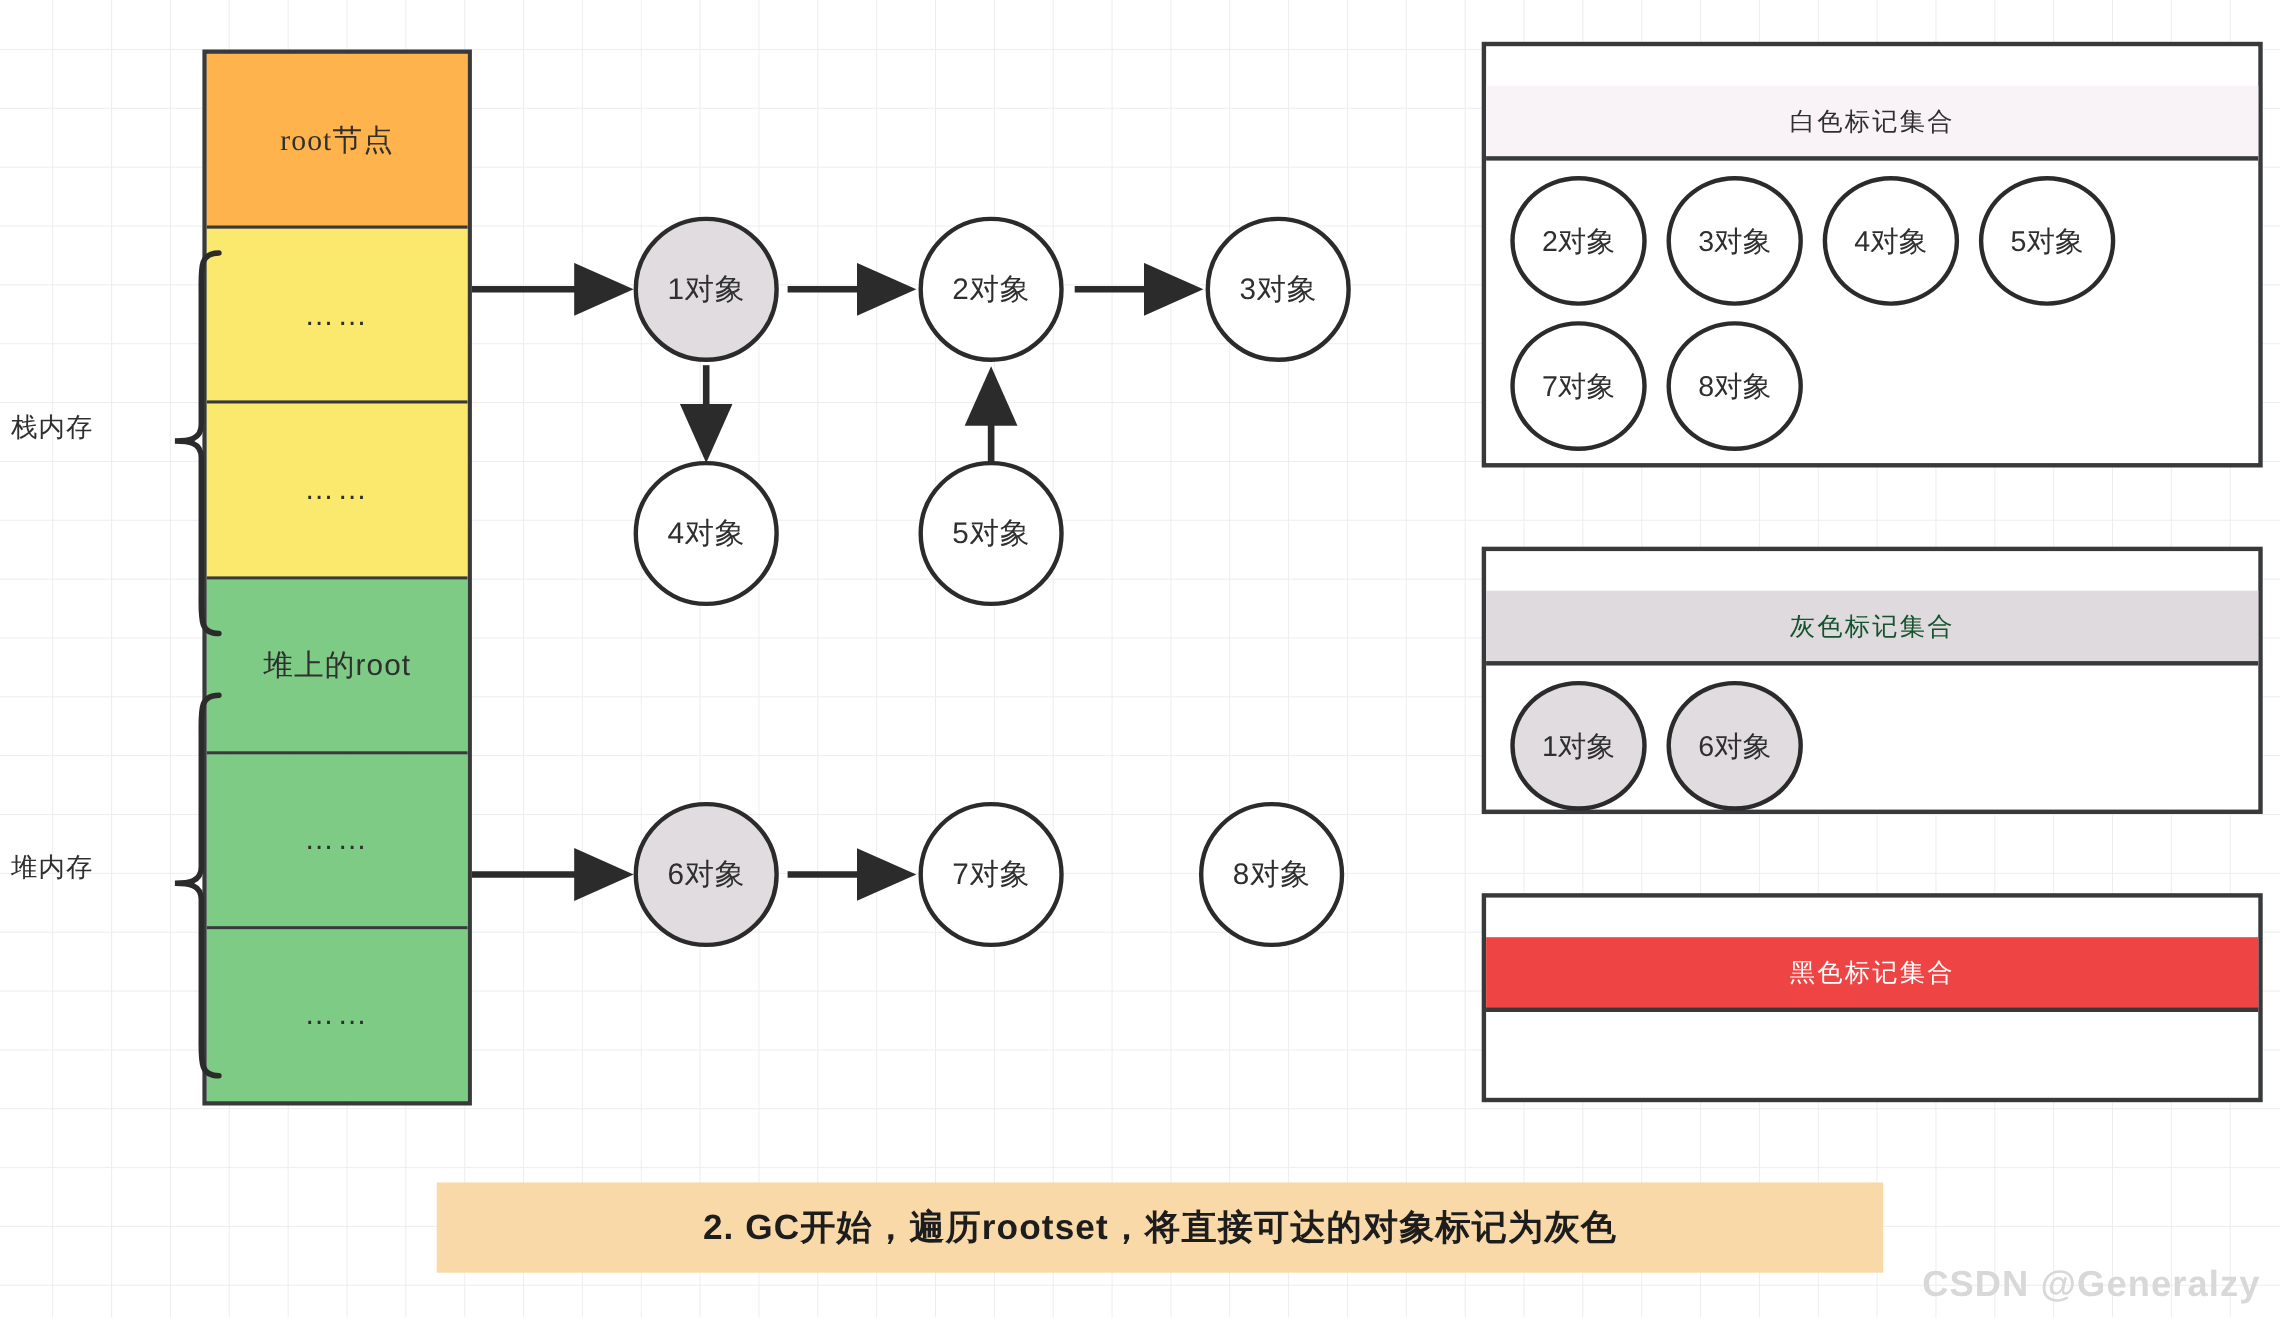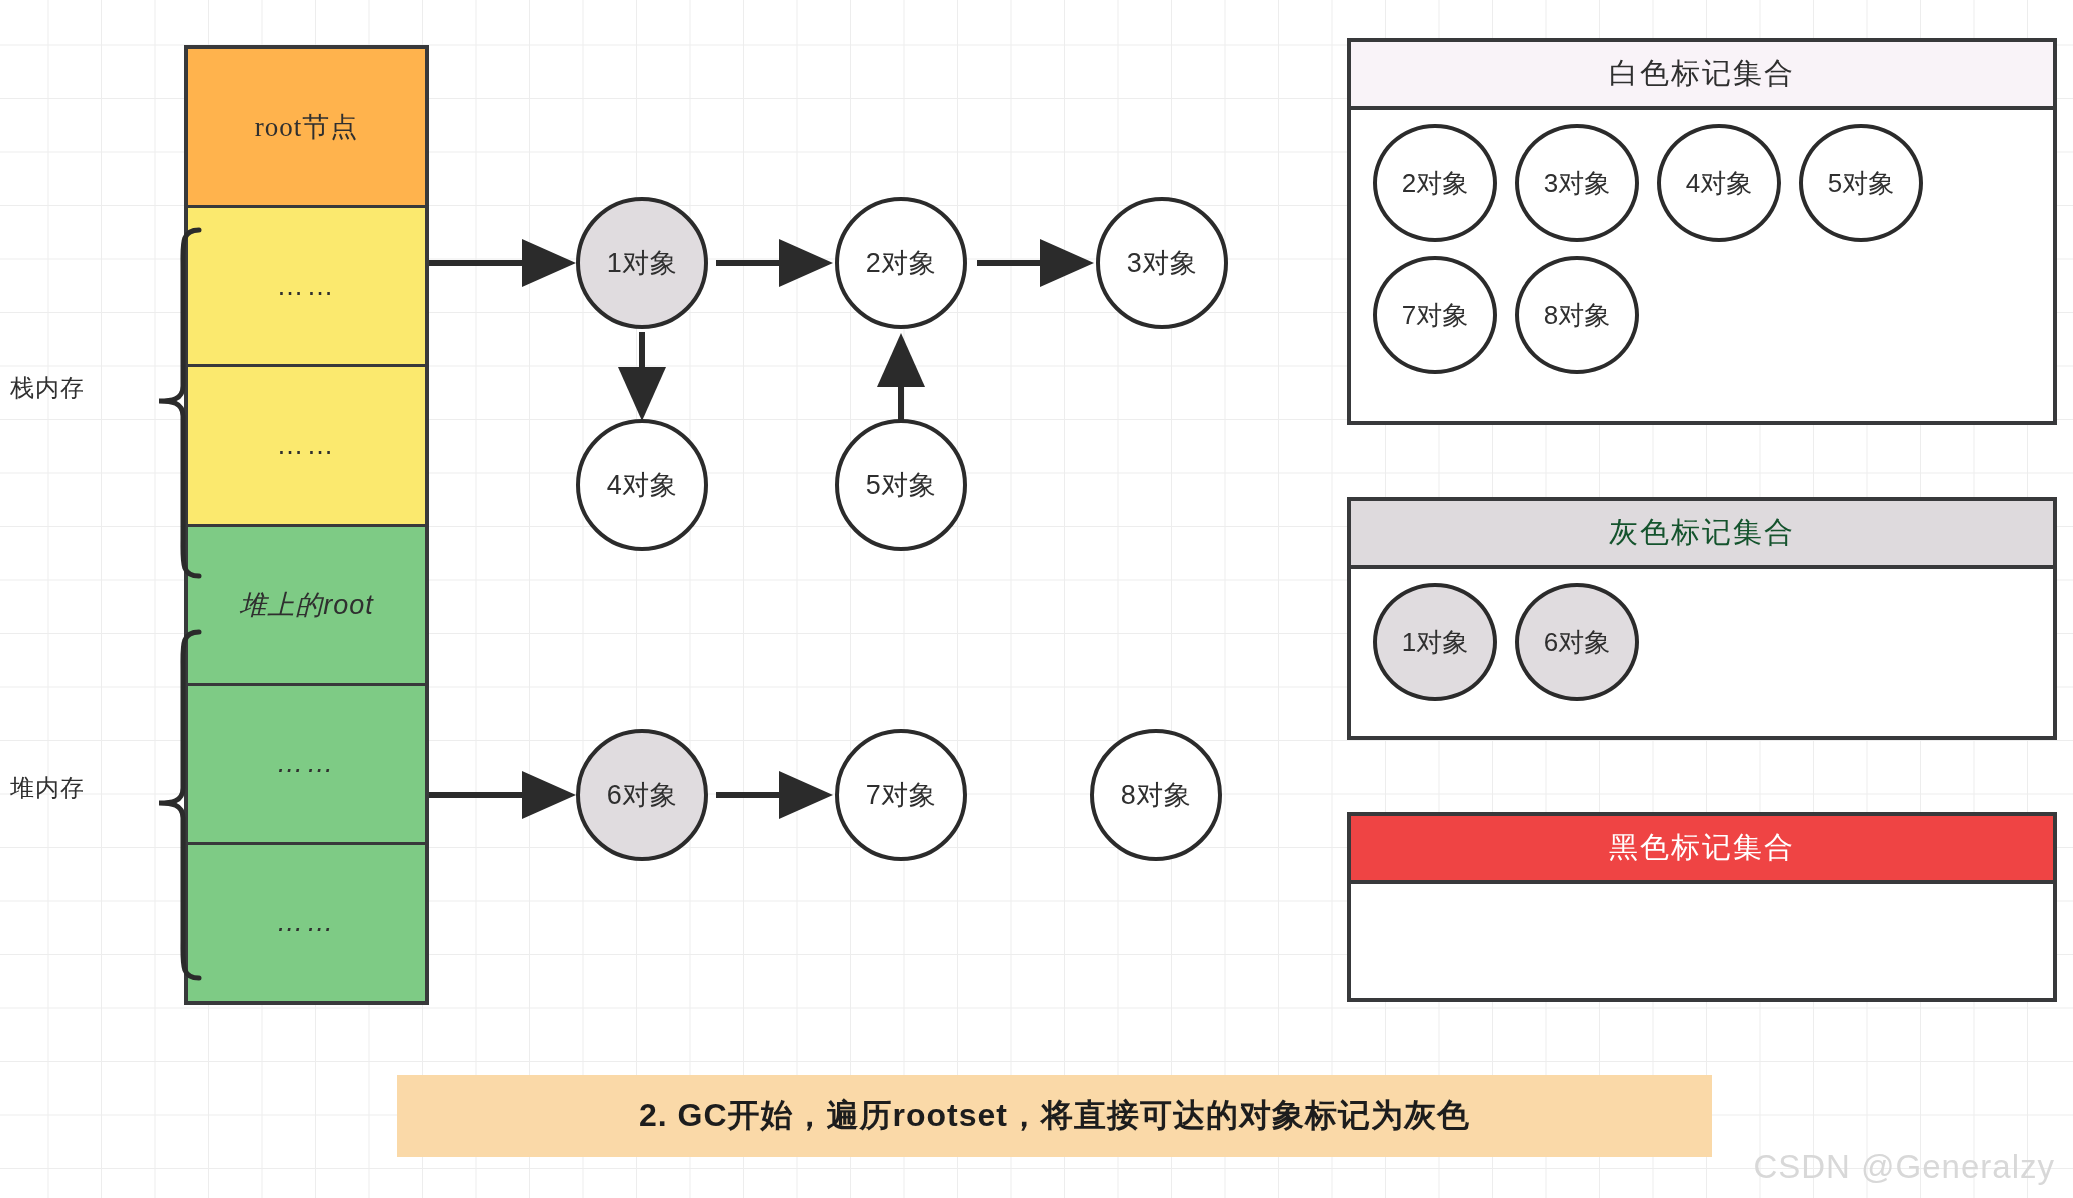--- a/index.html
+++ b/index.html
@@ -46,21 +46,21 @@
   .mem-cell {
     flex: 1 1 0;
     border-bottom: 3px solid #38393b;
     box-sizing: border-box;
     font-size: 27px;
     letter-spacing: 1px;
   }
   .mem-cell:last-child { border-bottom: none; }
   .mem-root   { background: #FFB34D; font-family: Liberation Serif, serif; }
   .mem-stack  { background: #FBE96E; }
-  .mem-heap   { background: #7ECB85; font-style: italic; }
+  .mem-heap   { background: #7ECB85; }
   .mem-ellipsis { font-size: 27px; letter-spacing: 3px; }
 
   
   .brace-label {
     font-size: 24px;
     letter-spacing: 1px;
     white-space: nowrap;
   }
   .brace-svg { overflow: visible; }
 
@@ -83,22 +83,23 @@
   
   .set-box {
     border: 4px solid #38393b;
     box-sizing: border-box;
     background: #ffffff;
   }
   .set-header {
     height: 68px;
     border-bottom: 4px solid #38393b;
     box-sizing: border-box;
-    font-size: 29px;
+    font-size: 23px;
     letter-spacing: 2px;
+    margin-top: 36px;
   }
   .set-header.white-set { background: #f9f3f8; color: #2f2f2f; }
   .set-header.grey-set  { background: #dedadd; color: #14532d; }
   .set-header.black-set { background: #ef4444; color: #ffffff; }
   .set-body {
     padding: 14px 22px 16px 22px;
     display: flex;
     flex-wrap: wrap;
     gap: 14px 18px;
     align-content: flex-start;
@@ -128,20 +129,21 @@
   }
 
   
   #watermark {
     right: 18px;
     bottom: 12px;
     font-size: 33px;
     color: #d8d8d8;
     letter-spacing: 1px;
     user-select: none;
+    font-weight: bold;
   }
 </style>
 </head>
 <body>
 
 <div id="canvas">
 
   <svg id="edges" class="abs" viewBox="0 0 2073 1198" xmlns="http://www.w3.org/2000/svg">
     <defs>
       <marker id="ah" markerWidth="11" markerHeight="11" refX="7.5" refY="4" orient="auto" markerUnits="strokeWidth">

